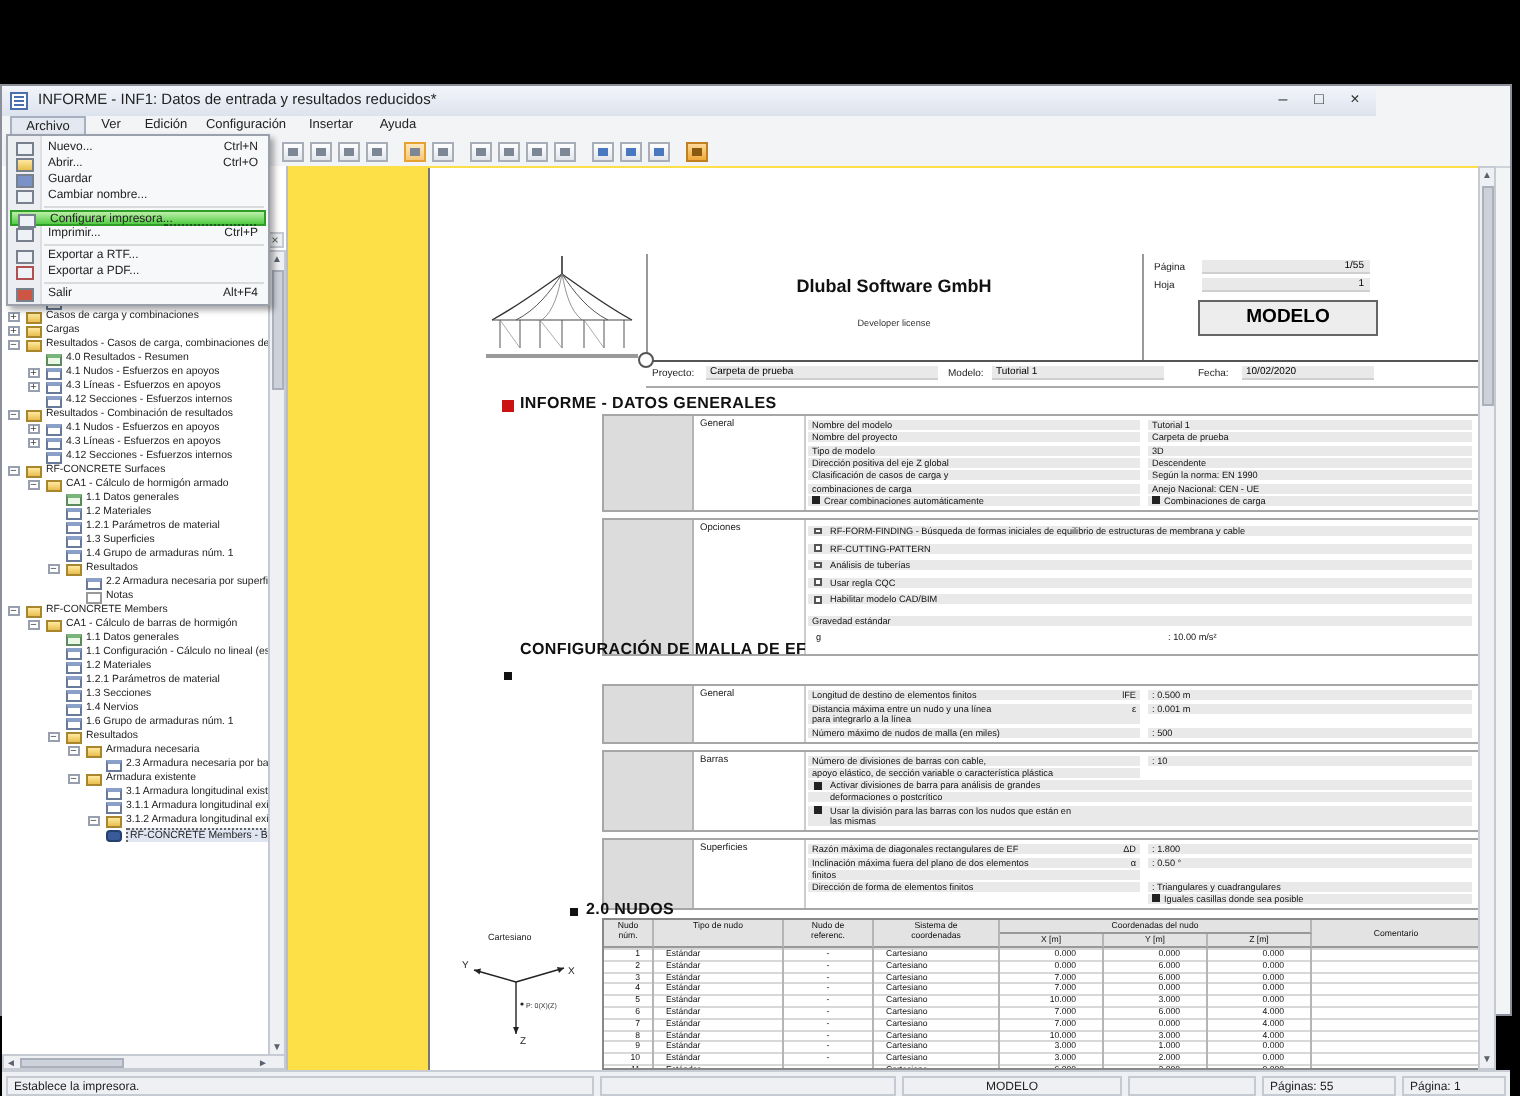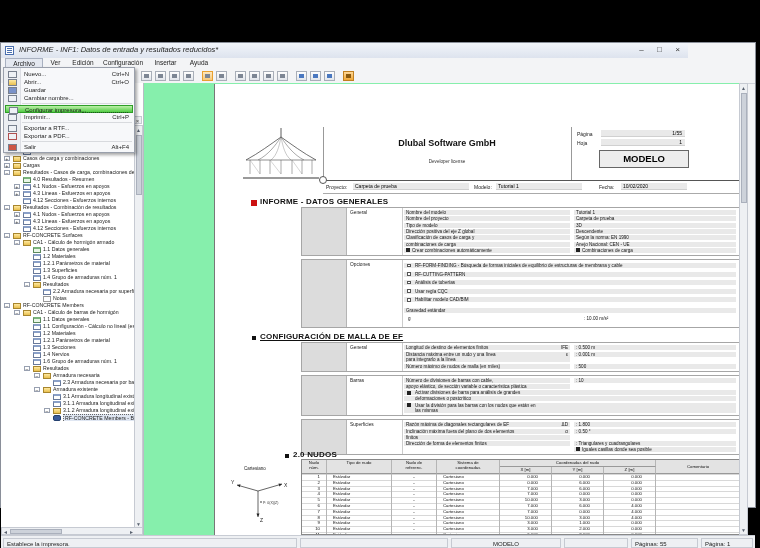--- a/index.html
+++ b/index.html
@@ -1,21 +1,21 @@
 <!DOCTYPE html>
 <html><head>
 <meta charset="utf-8">
 <style>
   html,body{margin:0;padding:0;background:#000;width:760px;height:548px;overflow:hidden;
     font-family:"Liberation Sans","DejaVu Sans",sans-serif;}
   #screen{position:relative;width:760px;height:548px;background:#000;}
   .abs{position:absolute;}
   #window{left:0;top:42px;width:756px;height:466px;background:#f3f4f6;border:1px solid #8a8f99;box-sizing:border-box;}
   
-  #titlebar{left:0;top:0;width:687px;height:15px;background:linear-gradient(#f2f5fa,#dde3ee);border-bottom:1px solid #c4c9d4;font-style:italic;}
+  #titlebar{left:0;top:0;width:687px;height:15px;background:linear-gradient(#f2f5fa,#dde3ee);border-bottom:1px solid #c4c9d4;}
   #title-text{left:18px;top:2px;font-size:7.5px;color:#222;white-space:nowrap;}
   #app-icon{left:4px;top:3px;width:9px;height:9px;background:#fff;border:1px solid #4a6fae;box-sizing:border-box;}
   #app-icon:before{content:"";position:absolute;left:1px;top:1px;width:5px;height:1px;background:#4a6fae;box-shadow:0 2px 0 #4a6fae,0 4px 0 #4a6fae;}
   .winbtn{top:1px;width:17px;height:12px;text-align:center;font-size:8px;line-height:12px;color:#333;}
   
   #menubar{left:0;top:15px;width:754px;height:11px;background:#f3f4f6;border-bottom:1px solid #d8dbe2;}
   .mb-item{top:0;height:10px;font-size:6.5px;line-height:10px;text-align:center;color:#222;}
   .mb-open{background:#e4e8f0;border:1px solid #a8b0c0;box-sizing:border-box;}
   
   #toolbar{left:0;top:26px;width:754px;height:14px;background:#f3f4f6;border-bottom:1px solid #cfd3da;}
@@ -44,21 +44,21 @@
   .ti-t{background:#fff;border:1px solid #68799a;border-top:2px solid #8aa0c8;}
   .ti-s{background:#eaf6e6;border:1px solid #5c8a5c;border-top:2px solid #7ab47a;}
   .ti-n{background:#fff;border:1px solid #999;}
   .ti-o{background:linear-gradient(#ffe9a0,#e8bf4e);border:1px solid #a8862e;}
   .ti-g{background:#3a5a9a;border:1px solid #23406f;border-radius:2px;}
   .tsel{border:1px dotted #666;background:#dfe6f2;padding:0 1px;}
   .scroll{background:#eef0f3;border:1px solid #c6cad2;box-sizing:border-box;}
   .sb-arrow{position:absolute;font-size:5px;color:#5a6270;text-align:center;width:100%;}
   .sb-thumb{position:absolute;background:#cdd2da;border:1px solid #aab0bc;box-sizing:border-box;}
   
-  #viewport{left:143px;top:40px;width:604px;height:452px;background:#86efac;overflow:hidden;}
+  #viewport{left:143px;top:40px;width:604px;height:452px;background:#fde047;overflow:hidden;}
   #page{position:absolute;left:70px;top:1px;width:532px;height:451px;background:#fff;border-left:1px solid #777;border-right:1px solid #777;box-sizing:border-box;}
   
   #pagec{position:absolute;left:0;top:0;width:604px;height:452px;}
   .doc{color:#111;white-space:nowrap;}
   .h-company{font-size:9px;font-weight:bold;}
   .h-lic{font-size:4.6px;color:#333;}
   .lbl{font-size:5px;color:#222;}
   .vbox{background:#e9e9e9;border-bottom:1px solid #d0d0d0;font-size:5px;line-height:7px;padding-left:2px;box-sizing:border-box;}
   .stamp{border:1px solid #666;background:#ededed;font-size:9.5px;font-weight:bold;text-align:center;}
   .sect{font-size:8px;font-weight:bold;letter-spacing:.2px;}
@@ -498,21 +498,21 @@
               <div class="cb" style="left: 3px; top: 0.7px;"></div>
               <div class="dt" style="left: 11px;">Usar regla CQC</div>
             </div>
             <div class="dbar" style="left: 102px; top: 37.4px; width: 332px;">
               <div class="cb" style="left: 3px; top: 0.7px;"></div>
               <div class="dt" style="left: 11px;">Habilitar modelo CAD/BIM</div>
             </div>
           </div>
 
         <div class="abs bullet" style="left:108px;top:253px;background:#111;width:4px;height:4px;"></div>
-        <div class="abs doc sect" style="left:116px;top:249px;text-decoration:underline;">CONFIGURACIÓN DE MALLA DE EF</div>
+        <div class="abs doc sect" style="left:116px;top:237px;">CONFIGURACIÓN DE MALLA DE EF</div>
         <div id="malla-groups" class="abs" style="left:157px;top:259px;width:440px;">
             <div class="abs blk" style="left: 0px; top: 0px; width: 440px; height: 30px;">
               <div class="blk-strip"></div>
               <div class="blk-lblcol"></div>
               <div class="grp" style="top: 2px;">General</div>
               <div class="dbar" style="left: 102px; top: 2px; width: 166px;">
                 <div class="dt" style="left: 2px;">Longitud de destino de elementos finitos</div>
               </div>
               <div class="dt" style="left: 240px; top: 2px; width: 26px; text-align: right;">lFE</div>
               <div class="dbar" style="left: 272px; top: 2px; width: 162px;">

